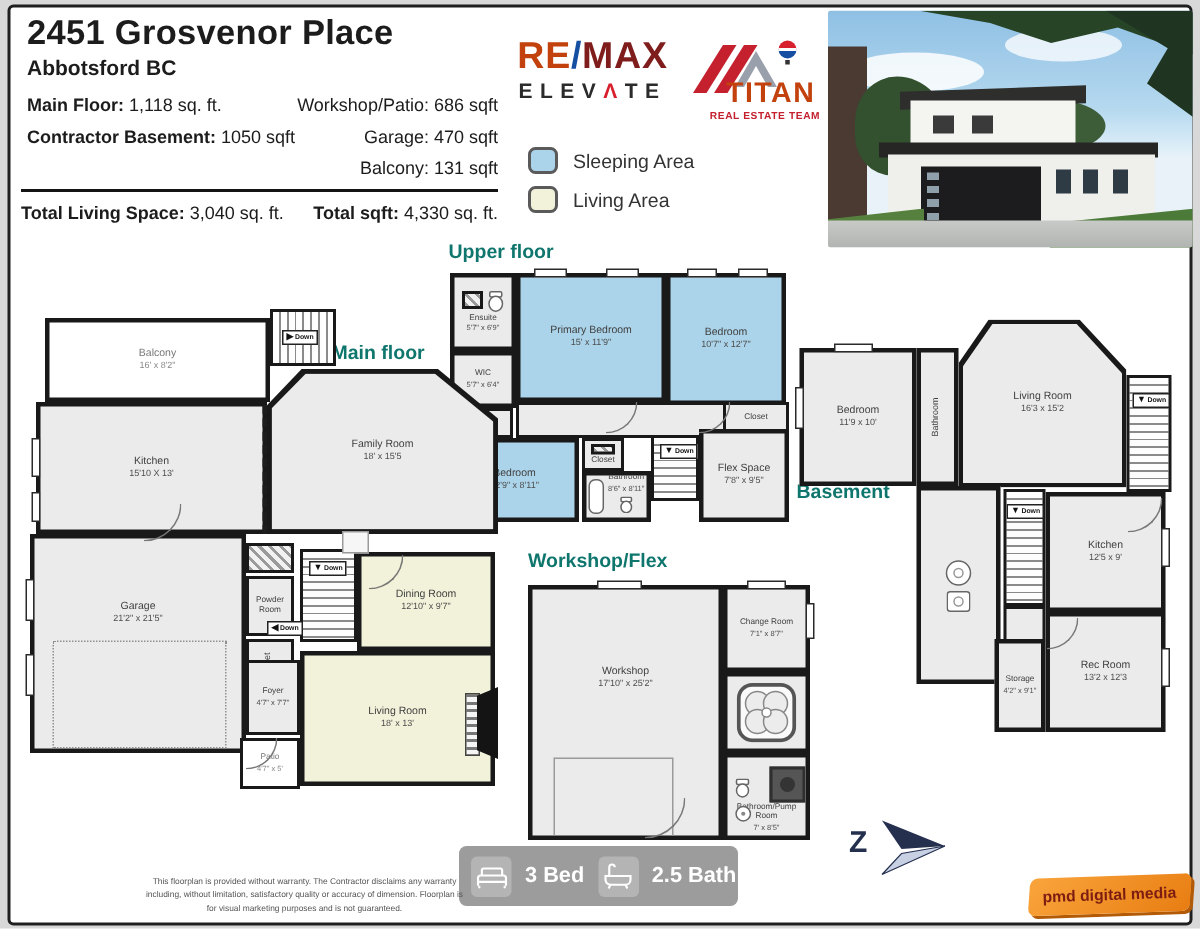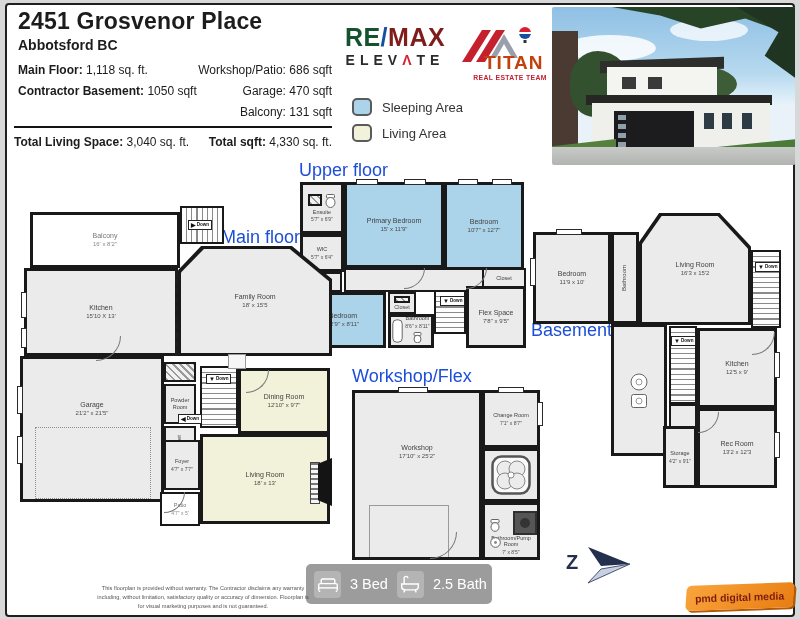--- a/index.html
+++ b/index.html
@@ -27,21 +27,21 @@
   .titan-tag{position:absolute;left:0;top:48px;width:100%;text-align:center;
              font-size:6.8px;font-weight:800;letter-spacing:.4px}
   
   .legend-item{display:flex;align-items:center;height:26px}
   .swatch{width:20px;height:18px;border:2px solid #5a5a5a;border-radius:5px;margin-right:10px;box-sizing:border-box}
   .legend-label{font-size:13px;color:#333}
   
   .photo{left:552px;top:7px;width:243px;height:158px;overflow:hidden;border-radius:2px}
   .photo *{position:absolute}
   
-  .ftitle{font-size:18px;font-weight:400;color:#1d4ed8}
+  .ftitle{font-size:13px;font-weight:700;color:#0f766e}
   .room{position:absolute;border:3px solid #191919;background:#ebebeb;box-sizing:border-box;
         display:flex;flex-direction:column;align-items:center;justify-content:center;
         text-align:center;color:#3f3f3f;overflow:hidden}
   .rname{font-size:7px;line-height:1.2}
   .rdims{font-size:6px;line-height:1.2;margin-top:1px;color:#4d4d4d}
   .small .rname{font-size:5.5px}
   .small .rdims{font-size:5px}
   .blue{background:#abd3e9}
   .cream{background:#f2f1d9}
   .whitebg{background:#fff}
@@ -70,21 +70,21 @@
            border:1px solid #444}
   .shower-dark{position:absolute;background:#555;border:2px solid #2f2f2f;box-sizing:border-box}
   .shower-dark:after{content:"";position:absolute;left:50%;top:50%;width:10px;height:10px;margin:-5px;
            border-radius:50%;background:#343434}
   .ricons{display:flex;gap:3px;align-items:flex-start;margin-bottom:1px}
   
   .badgebar{left:306px;top:564px;width:186px;height:40px;background:#9c9c9c;border-radius:5px;
             display:flex;align-items:center;padding:0 8px;gap:9px;box-sizing:border-box}
   .icotile{width:27px;height:27px;background:#b4b4b4;border-radius:4px;display:flex;
            align-items:center;justify-content:center;flex:none}
-  .badge-label{color:#fff;font-size:14.5px;font-weight:400;white-space:nowrap}
+  .badge-label{color:#fff;font-size:14.5px;font-weight:700;white-space:nowrap}
   .disclaimer{left:38px;top:584px;width:330px;text-align:center;font-size:5.6px;line-height:1.6;color:#555}
   .compassZ{left:566px;top:551px;font-size:20px;font-weight:800}
   .credit{left:686px;top:584px;width:108px;height:25px;border-radius:5px;
           background:linear-gradient(135deg,#f9a53c,#e87d12);transform:rotate(-2deg) skewX(-6deg);
           display:flex;align-items:center;justify-content:center;
           box-shadow:2px 2px 0 #b35a07}
   .credit span{font-size:10.5px;font-weight:800;color:#7d1d12;transform:skewX(6deg)}
 </style>
 </head>
 <body>
@@ -103,21 +103,21 @@
   <div class="stat-row"><span>Garage:</span> <span>470 sqft</span></div>
   <div class="stat-row"><span>Balcony:</span> <span>131 sqft</span></div>
 </div>
 <div class="abs divider"></div>
 <div class="abs totals">
   <div><b>Total Living Space:</b> <span>3,040 sq. ft.</span></div>
   <div><b>Total sqft:</b> <span>4,330 sq. ft.</span></div>
 </div>
 
 <div class="abs remax">
-  <div class="remax-l1"><span style="color: #14532d; margin-top: 44px;">RE</span><span style="color: rgb(22, 79, 162);">/</span><span style="color: #7f1d1d;">MAX</span></div>
+  <div class="remax-l1"><span style="color: #c2410c; margin-top: 44px;">RE</span><span style="color: rgb(22, 79, 162);">/</span><span style="color: #7f1d1d;">MAX</span></div>
   <div class="remax-l2"><span>ELEV</span><span style="color: rgb(216, 31, 46);">Λ</span><span>TE</span></div>
 </div>
 
 <div class="abs titan">
   <svg class="abs" style="left:2px;top:2px" width="64" height="44">
     <polygon points="28,30 42,6 56,30 50,30 42,16 34,30" fill="#9aa0ab"></polygon>
     <polygon points="0,34 20,2 29,2 9,34" fill="#c4202e"></polygon>
     <polygon points="14,34 34,2 43,2 23,34" fill="#c4202e"></polygon>
   </svg>
   <svg class="abs" style="left:58px;top:0" width="14" height="20">

